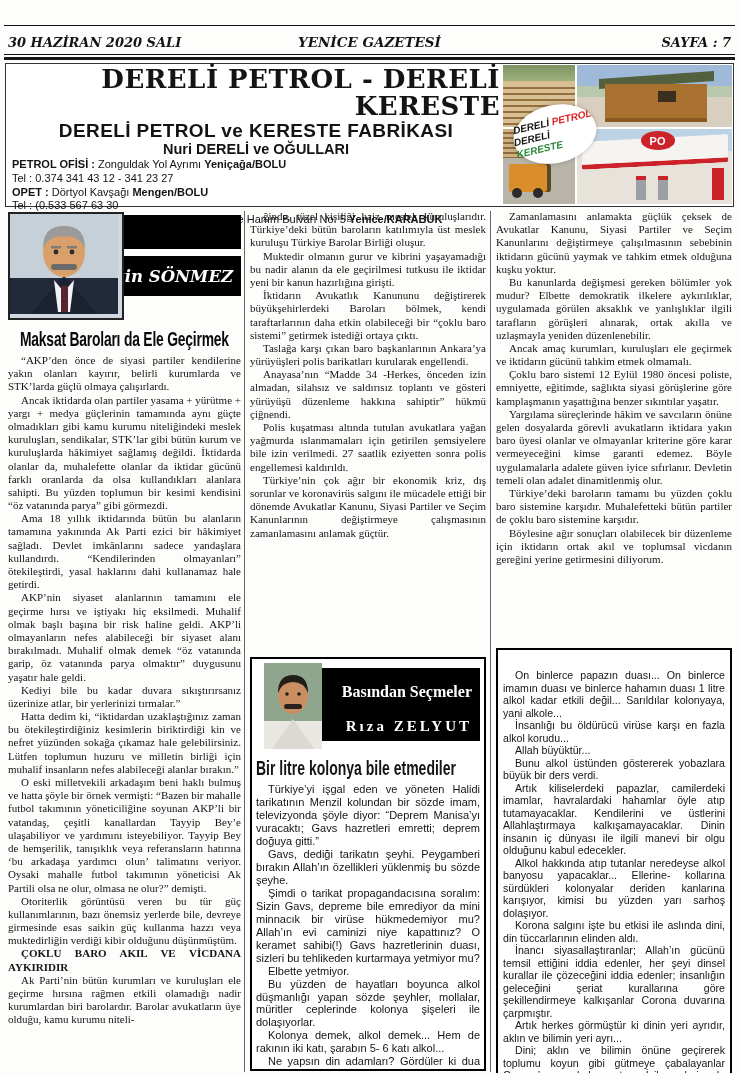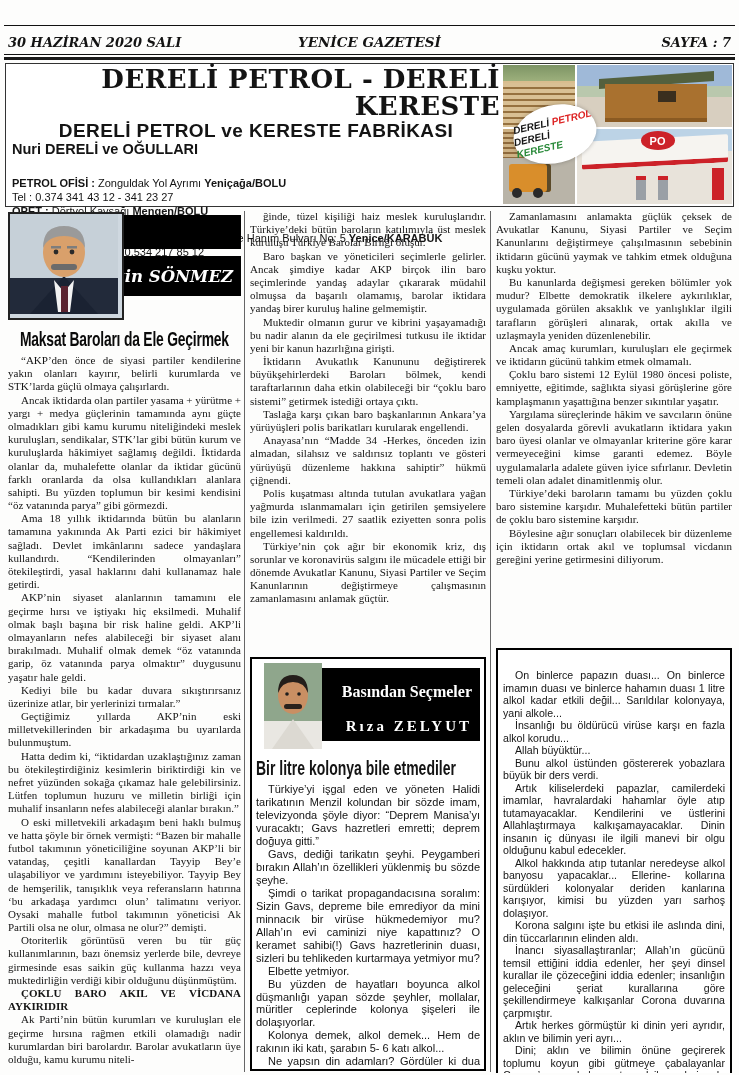--- a/index.html
+++ b/index.html
@@ -18,21 +18,21 @@
   .thick-rule{left:4px;right:4px;top:57px;height:3px;background:#1a1a1a;}
 
   
   .ad{left:5px;top:63px;width:727px;height:142px;border:1px solid #333;background:#fff;}
   .ad-left{position:absolute;left:6px;top:1px;width:488px;height:138px;}
   .ad-title1{font-family:"DejaVu Serif", serif;font-weight:bold;font-size:26px;
              text-align:right;letter-spacing:.5px;line-height:1.05;margin-top:1px;}
   .ad-title2{font-family:"Liberation Sans", sans-serif;font-weight:bold;font-size:19px;
              text-align:center;letter-spacing:.4px;line-height:1.1;}
   .ad-title3{font-family:"Liberation Sans", sans-serif;font-weight:bold;font-size:14.5px;
-             line-height:1.15;margin-bottom:19px;}
+             text-align:center;line-height:1.15;margin-bottom:0;}
   .ad-contacts{font-family:"Liberation Sans", sans-serif;font-size:11px;line-height:1.25;}
   .ad-contacts .cl b{font-weight:bold;}
   .ad-photos{position:absolute;right:1px;top:1px;width:229px;height:139px;background:#fff;}
   .ph{position:absolute;overflow:hidden;}
   .ph-tl{left:0;top:0;width:72px;height:62px;
      background:linear-gradient(180deg,#7d9465 0%,#9db07c 26%,#d8bd8e 26%),
      repeating-linear-gradient(180deg,rgba(150,112,63,0) 0 0);}
   .ph-tl:after{content:"";position:absolute;left:0;top:18px;right:0;bottom:0;
      background:repeating-linear-gradient(180deg,#d9c094 0 4px,#96713f 4px 6px);}
   .ph-tr{left:74px;top:0;width:155px;height:62px;
@@ -192,32 +192,30 @@
     </div>
   </div>
   <div class="headline">
     <span class="h-scale">Maksat Baroları da Ele Geçirmek</span>
   </div>
   <p>“AKP’den önce de siyasi partiler kendilerine yakın olanları kayırır, belirli kurumlarda ve STK’larda güçlü olmaya çalışırlardı.</p>
   <p>Ancak iktidarda olan partiler yasama + yürütme + yargı + medya güçlerinin tamamında aynı güçte olmadıkları gibi kamu kurumu niteliğindeki meslek kuruluşları, sendikalar, STK’lar gibi bütün kurum ve kuruluşlarda hâkimiyet sağlamış değildi. İktidarda olanlar da, muhalefette olanlar da iktidar gücünü farklı oranlarda da olsa kullandıkları alanlara sahipti. Bu yüzden toplumun bir kesimi kendisini “öz vatanında parya” gibi görmezdi.</p>
   <p>Ama 18 yıllık iktidarında bütün bu alanların tamamına yakınında Ak Parti ezici bir hâkimiyet sağladı. Devlet imkânlarını sadece yandaşlara kullandırdı. “Kendilerinden olmayanları” ötekileştirdi, yasal haklarını dahi kullanamaz hale getirdi.</p>
   <p>AKP’nin siyaset alanlarının tamamını ele geçirme hırsı ve iştiyakı hiç eksilmedi. Muhalif olmak başlı başına bir risk haline geldi. AKP’li olmayanların nefes alabileceği bir siyaset alanı bırakılmadı. Muhalif olmak demek “öz vatanında garip, öz vatanında parya olmaktır” duygusunu yaşatır hale geldi.</p>
   <p>Kediyi bile bu kadar duvara sıkıştırırsanız üzerinize atlar, bir yerlerinizi tırmalar.”</p>
-  <p>Geçtiğimiz yıllarda AKP’nin eski milletvekillerinden bir arkadaşıma bu uyarılarda bulunmuştum.</p>
   <p>Hatta dedim ki, “iktidardan uzaklaştığınız zaman bu ötekileştirdiğiniz kesimlerin biriktirdiği kin ve nefret yüzünden sokağa çıkamaz hale gelebilirsiniz. Lütfen toplumun huzuru ve milletin birliği için muhalif insanların nefes alabileceği alanlar bırakın.”</p>
   <p>O eski milletvekili arkadaşım beni haklı bulmuş ve hatta şöyle bir örnek vermişti: “Bazen bir mahalle futbol takımının yöneticiliğine soyunan AKP’li bir vatandaş, çeşitli kanallardan Tayyip Bey’e ulaşabiliyor ve yardımını isteyebiliyor. Tayyip Bey de hemşerilik, tanışıklık veya referansların hatırına ‘bu arkadaşa yardımcı olun’ talimatını veriyor. Oysaki mahalle futbol takımının yöneticisi Ak Partili olsa ne olur, olmasa ne olur?” demişti.</p>
   <p>Otoriterlik görüntüsü veren bu tür güç kullanımlarının, bazı önemsiz yerlerde bile, devreye girmesinde esas saikin güç kullanma hazzı veya muktedirliğin verdiği kibir olduğunu düşünmüştüm.</p>
   <p class="subhead">ÇOKLU BARO AKIL VE VİCDANA AYKIRIDIR</p>
   <p>Ak Parti’nin bütün kurumları ve kuruluşları ele geçirme hırsına rağmen etkili olamadığı nadir kurumlardan biri barolardır. Barolar avukatların üye olduğu, kamu kurumu niteli-</p>
 </div>
 
 <div class="abs col col2">
   <div class="z-article body-serif">
     <p>ğinde, tüzel kişiliği haiz meslek kuruluşlarıdır. Türkiye’deki bütün baroların katılımıyla üst meslek kuruluşu Türkiye Barolar Birliği oluşur.</p>
-    <p>Baro başkan ve yöneticileri seçimlerle gelirler. Ancak şimdiye kadar AKP birçok ilin baro seçimlerinde yandaş adaylar çıkararak müdahil olmuşsa da başarılı olamamış, barolar iktidara yandaş birer kuruluş haline gelmemiştir.</p>
     <p>Muktedir olmanın gurur ve kibrini yaşayamadığı bu nadir alanın da ele geçirilmesi tutkusu ile iktidar yeni bir kanun hazırlığına girişti.</p>
     <p>İktidarın Avukatlık Kanununu değiştirerek büyükşehirlerdeki Baroları bölmek, kendi taraftarlarının daha etkin olabileceği bir “çoklu baro sistemi” getirmek istediği ortaya çıktı.</p>
     <p>Taslağa karşı çıkan baro başkanlarının Ankara’ya yürüyüşleri polis barikatları kurularak engellendi.</p>
     <p>Anayasa’nın “Madde 34 -Herkes, önceden izin almadan, silahsız ve saldırısız toplantı ve gösteri yürüyüşü düzenleme hakkına sahiptir” hükmü çiğnendi.</p>
     <p>Polis kuşatması altında tutulan avukatlara yağan yağmurda ıslanmamaları için getirilen şemsiyelere bile izin verilmedi. 27 saatlik eziyetten sonra polis engellemesi kaldırıldı.</p>
     <p>Türkiye’nin çok ağır bir ekonomik kriz, dış sorunlar ve koronavirüs salgını ile mücadele ettiği bir dönemde Avukatlar Kanunu, Siyasi Partiler ve Seçim Kanunlarının değiştirmeye çalışmasının zamanlamasını anlamak güçtür.</p>
   </div>
   <div class="z-box">
     <div class="z-header">
       <div class="z-bar1">Basından Seçmeler</div>

